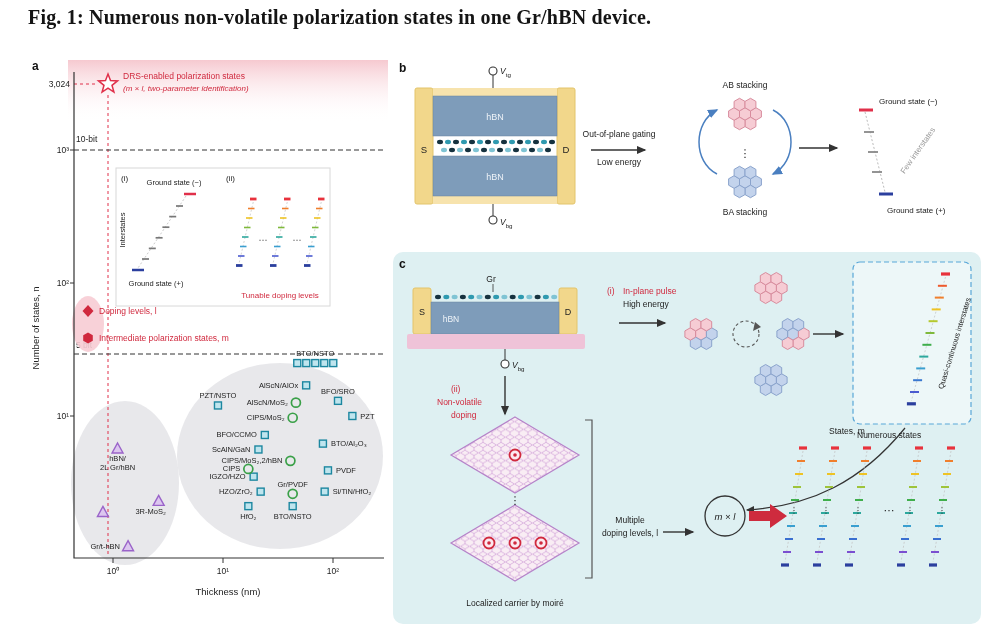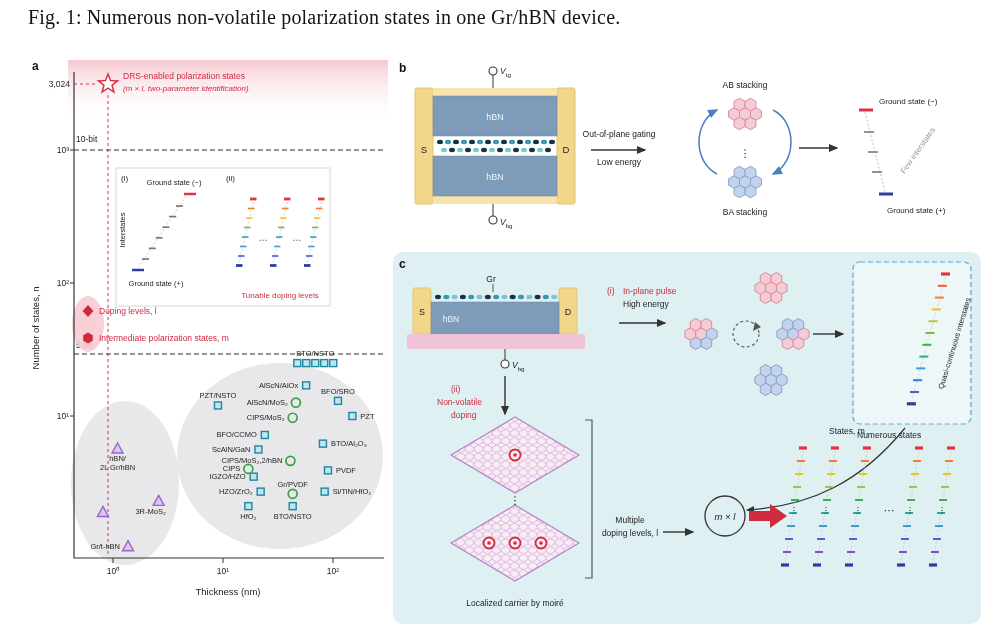--- a/index.html
+++ b/index.html
@@ -1,20 +1,20 @@
 <!DOCTYPE html>
 <html><head>
 <meta charset="utf-8">
 <style>
   *{margin:0;padding:0;box-sizing:border-box}
   html,body{width:986px;height:631px;background:#fff;overflow:hidden}
   body{font-family:"Liberation Sans",sans-serif;position:relative}
   .stage{position:absolute;inset:0;width:986px;height:631px;background:#fff}
   .fig-title{position:absolute;left:28px;top:6px;font-family:"Liberation Serif",serif;
-             font-weight:400;font-size:20px;color:#141414;letter-spacing:.2px}
+             font-weight:700;font-size:20px;color:#141414;letter-spacing:.2px}
   svg{position:absolute;overflow:visible}
   #svg-a{left:28px;top:58px}
   #svg-b{left:393px;top:58px}
   #svg-c{left:393px;top:250px}
   text{font-family:"Liberation Sans",sans-serif;fill:#222}
   .plabel{font-size:12px;font-weight:bold;fill:#111}
   .t75{font-size:7.5px}.t8{font-size:8px}.t85{font-size:8.5px}.t9{font-size:9px}.t95{font-size:9.5px}
   .red{fill:#d0293e}
   .gray{fill:#999}
   .wh{fill:#eef3f8}

